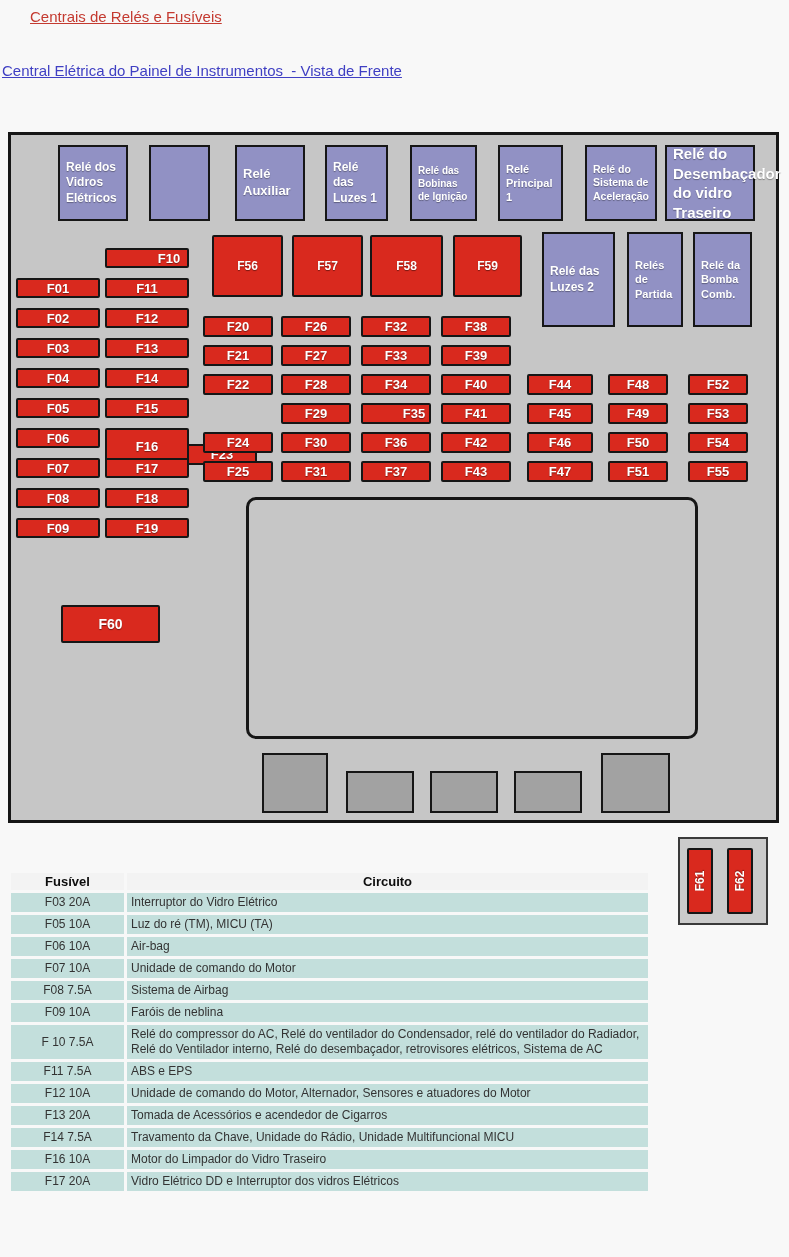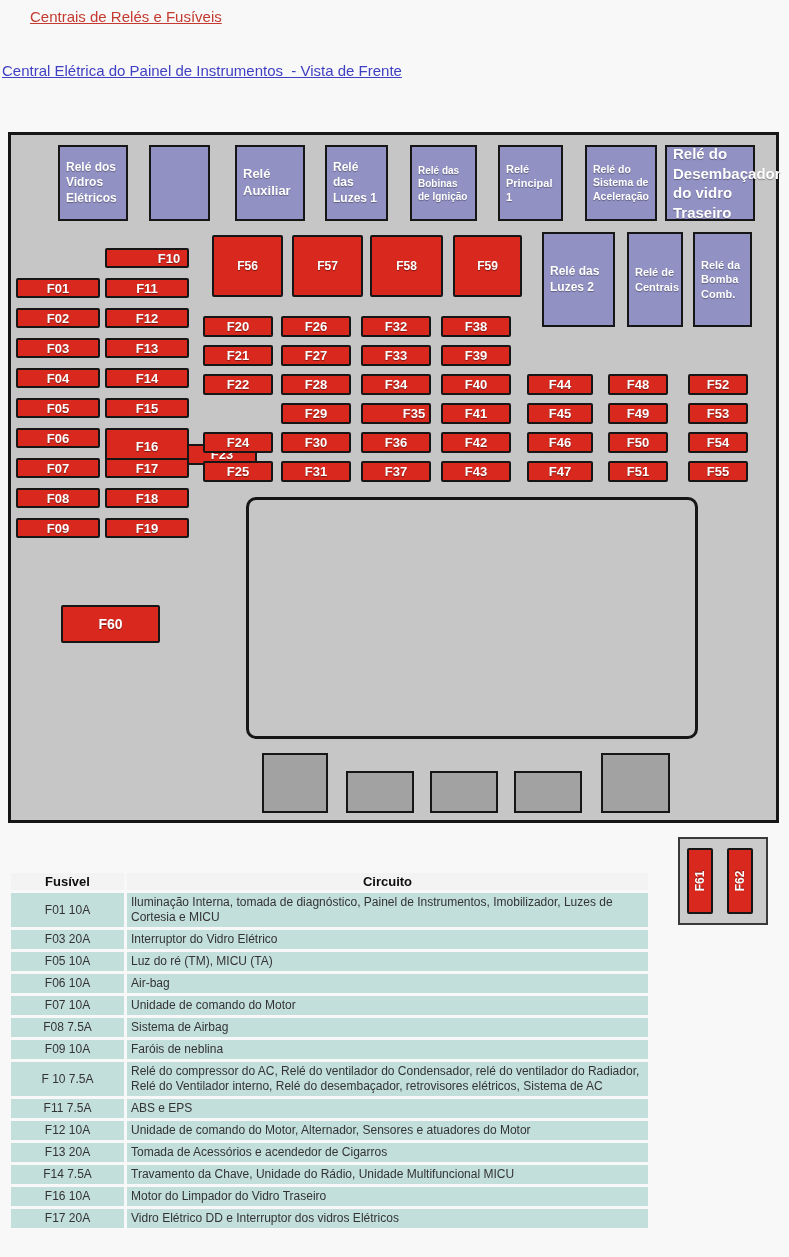--- a/index.html
+++ b/index.html
@@ -68,21 +68,21 @@
       <div class="relay" style="left: 574px; top: 10px; width: 72px; height: 76px; font-size: 10.5px;">
         <span>Relé do Sistema de Aceleração</span>
       </div>
       <div class="relay" style="left: 654px; top: 10px; width: 90px; height: 76px; font-size: 15px;">
         <span>Relé do Desembaçador do vidro Traseiro</span>
       </div>
       <div class="relay" style="left: 531px; top: 97px; width: 73px; height: 95px; font-size: 12px;">
         <span>Relé das Luzes 2</span>
       </div>
       <div class="relay" style="left: 616px; top: 97px; width: 56px; height: 95px; font-size: 11px;">
-        <span>Relé de Centrais</span>
+        <span>Relés de Partida</span>
       </div>
       <div class="relay" style="left: 682px; top: 97px; width: 59px; height: 95px; font-size: 11px;">
         <span>Relé da Bomba Comb.</span>
       </div>
       <div class="fuse" style="left: 5px; top: 143px; width: 84px; height: 20px;">
         <span>F01</span>
       </div>
       <div class="fuse" style="left: 5px; top: 173px; width: 84px; height: 20px;">
         <span>F02</span>
       </div>
@@ -282,24 +282,20 @@
         <col class="colc">
       </colgroup>
     <thead>
       <tr>
         <th>Fusível</th>
         <th>Circuito</th>
       </tr>
     </thead>
     <tbody id="tbody">
         <tr>
-          <td class="fcol">F01 10A</td>
-          <td>Iluminação Interna, tomada de diagnóstico, Painel de Instrumentos, Imobilizador, Luzes de Cortesia e MICU</td>
-        </tr>
-        <tr>
           <td class="fcol">F03 20A</td>
           <td>Interruptor do Vidro Elétrico</td>
         </tr>
         <tr>
           <td class="fcol">F05 10A</td>
           <td>Luz do ré (TM), MICU (TA)</td>
         </tr>
         <tr>
           <td class="fcol">F06 10A</td>
           <td>Air-bag</td>

